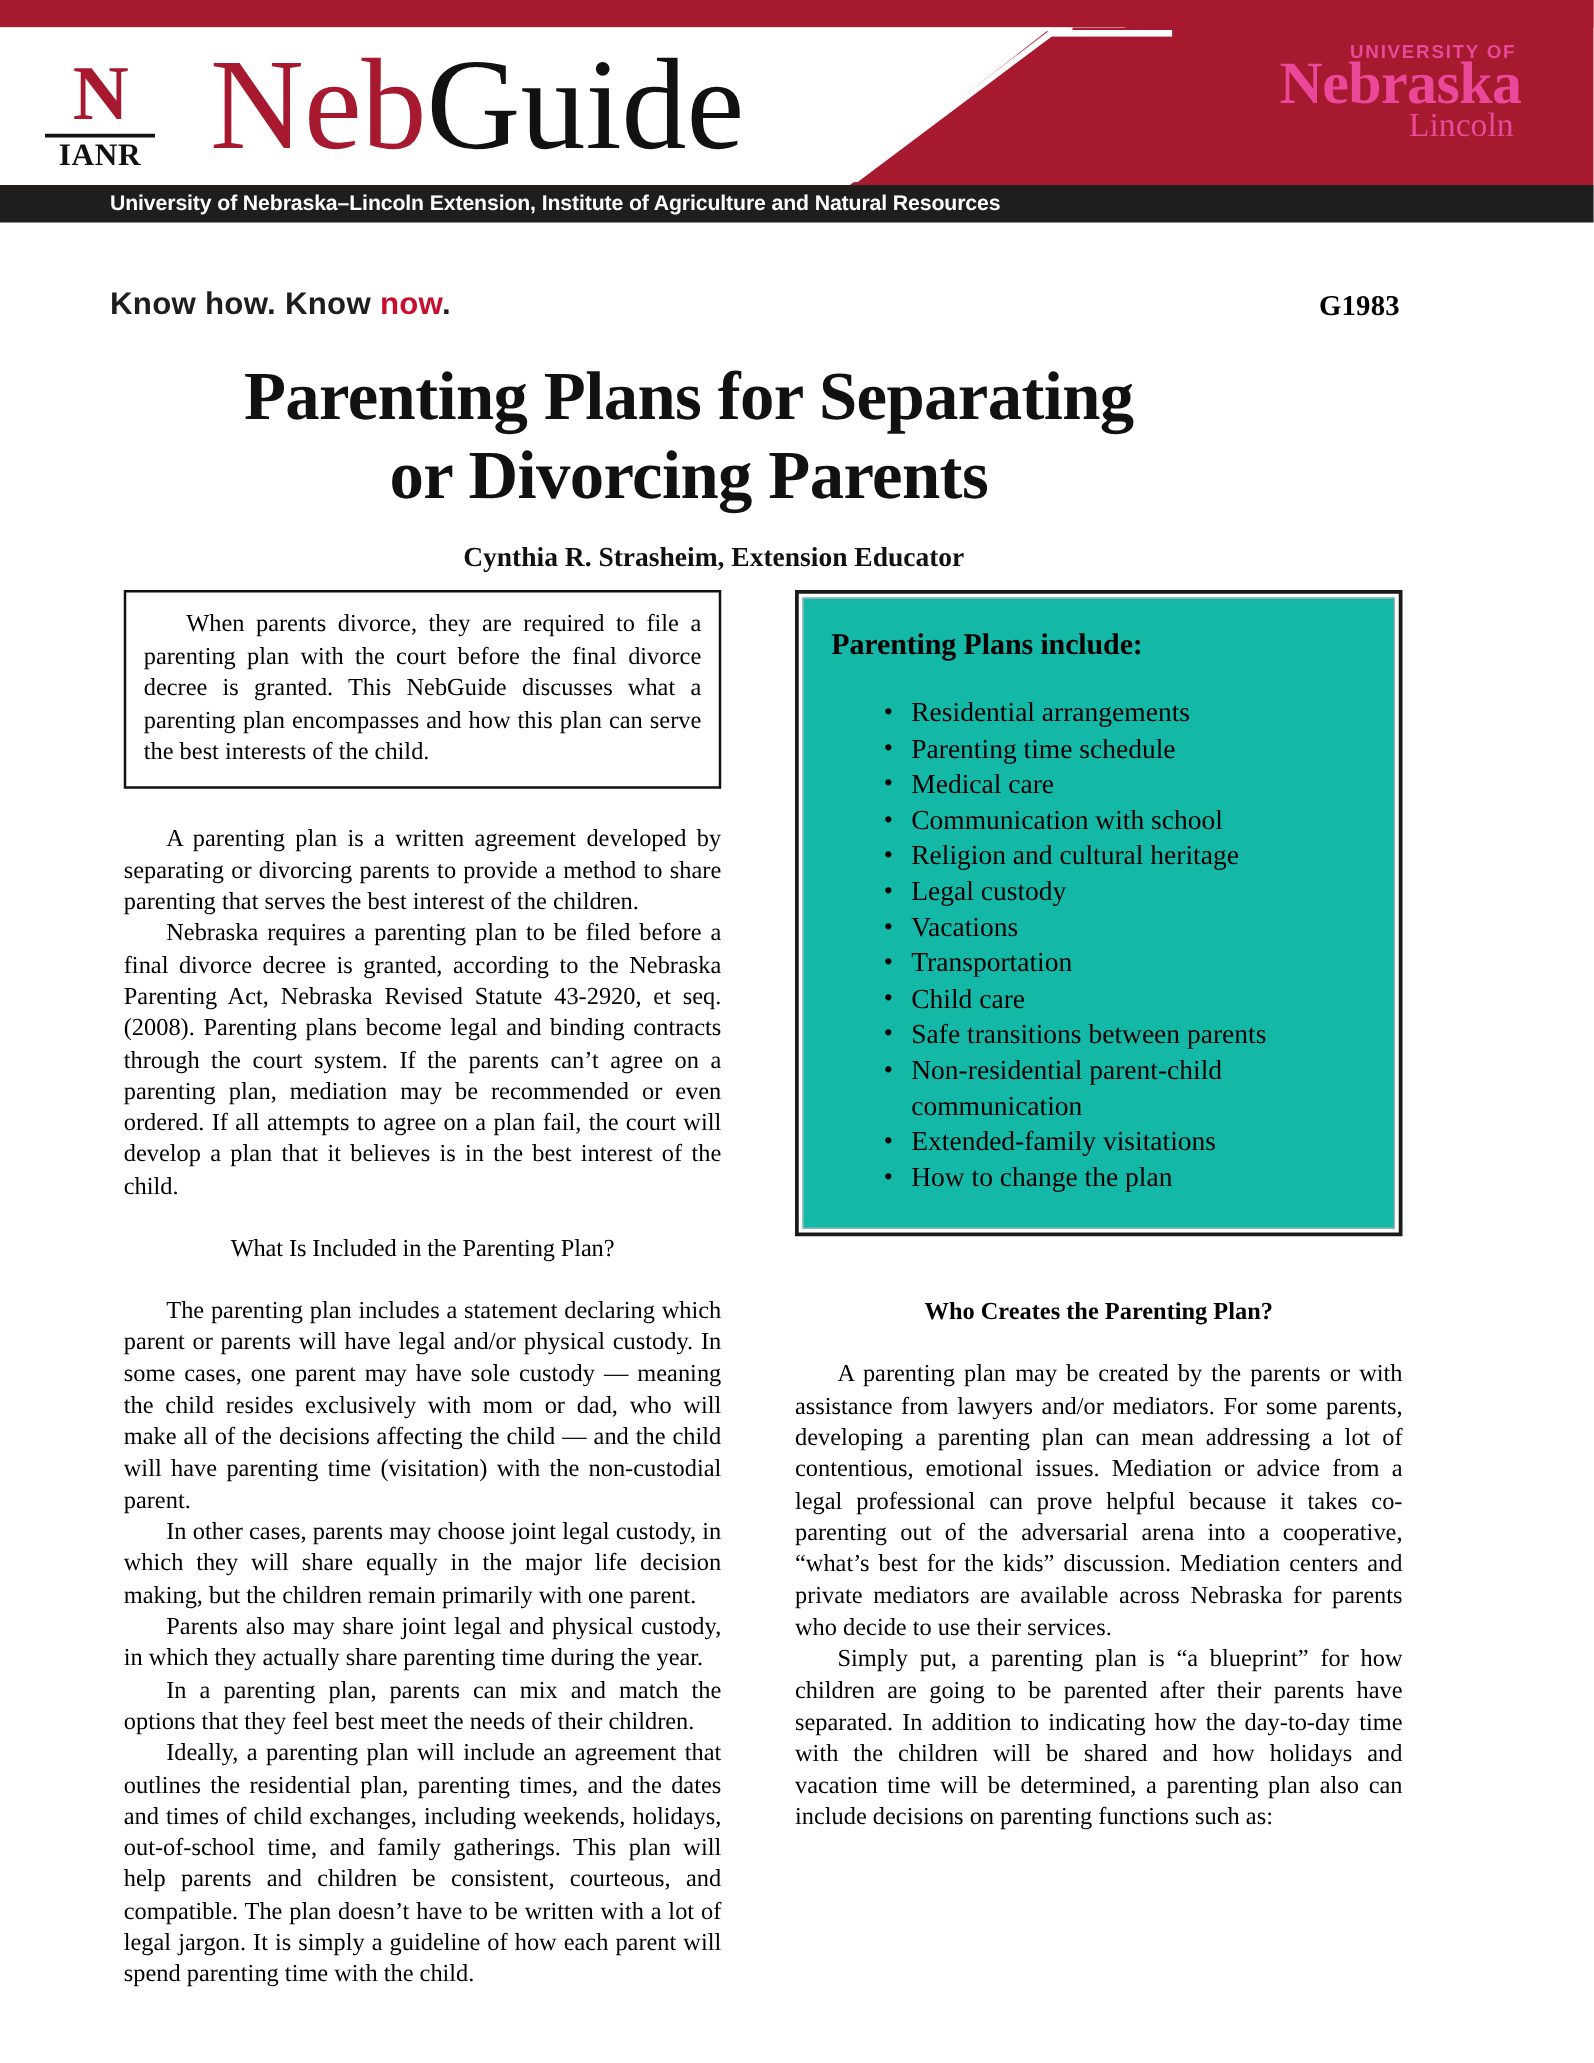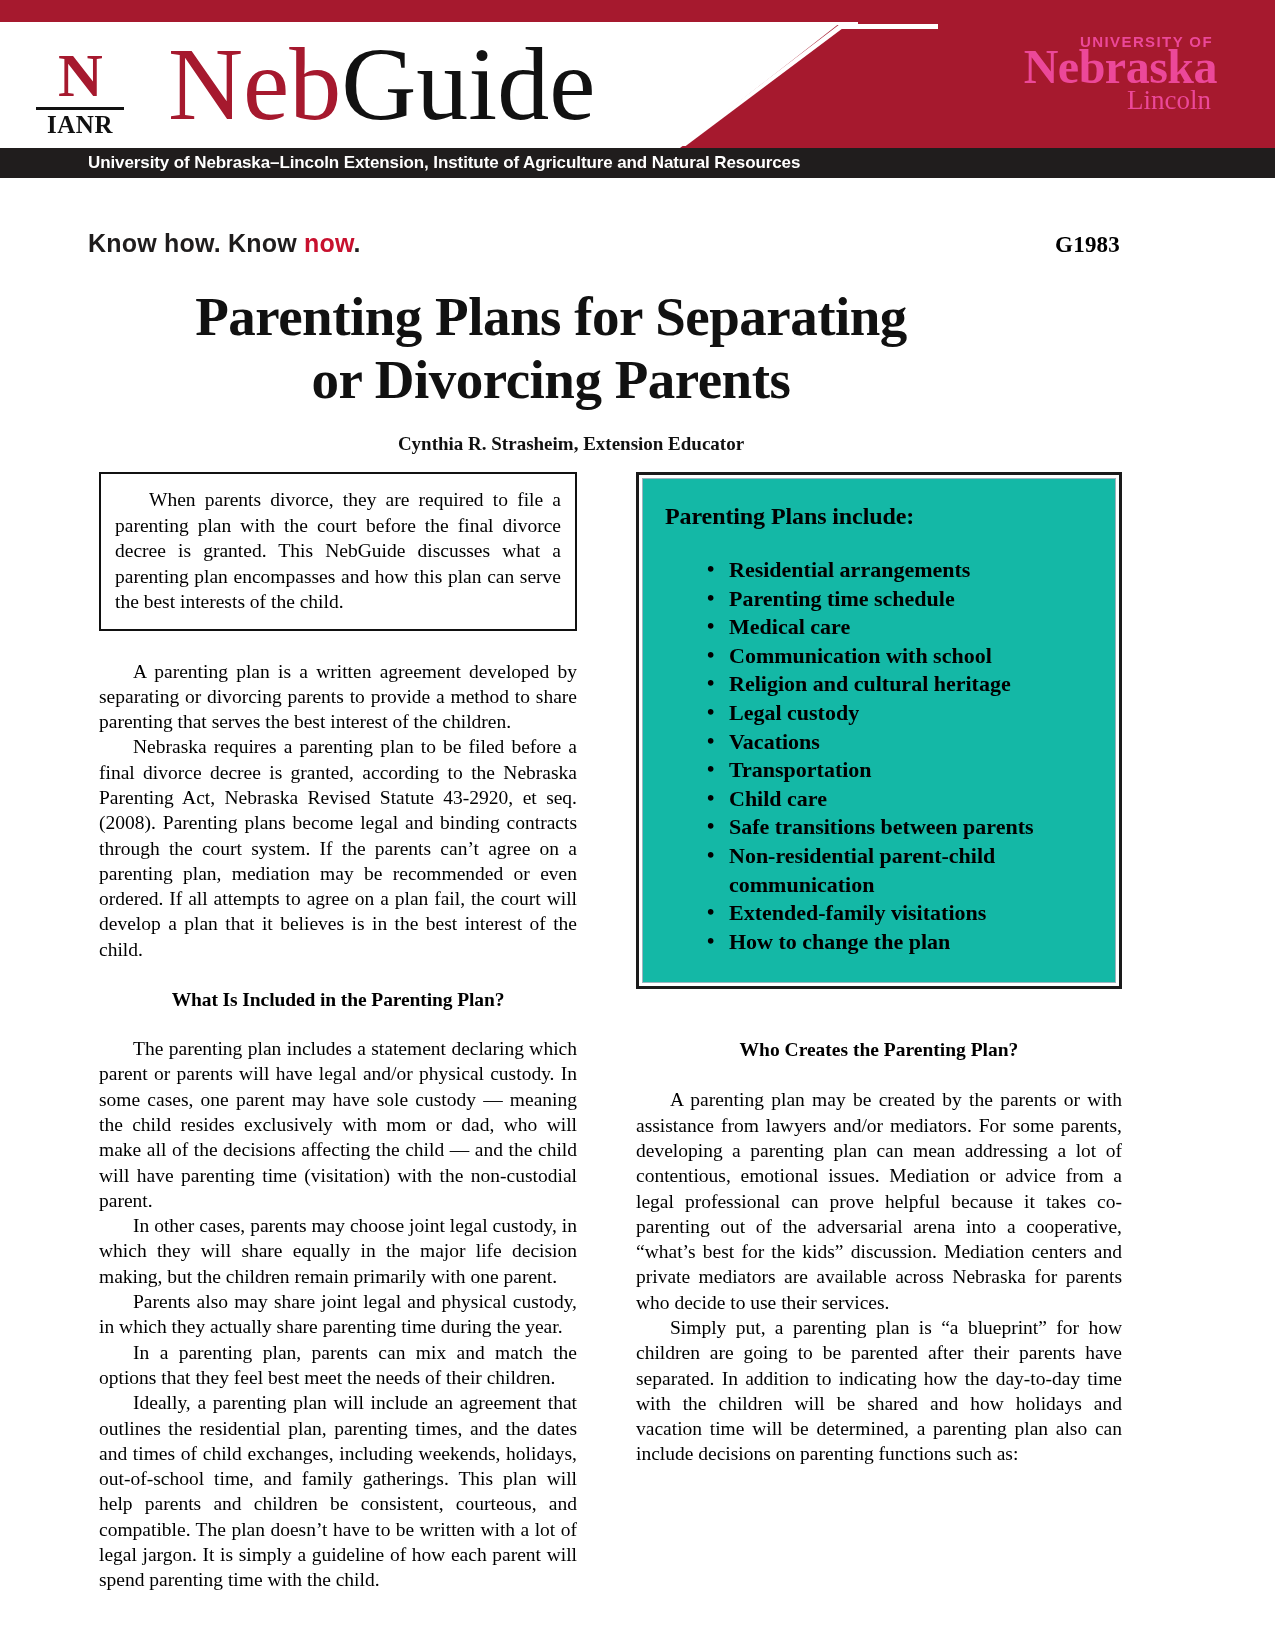--- a/index.html
+++ b/index.html
@@ -219,21 +219,21 @@
     font-size: 55px;
     line-height: 63px;
     letter-spacing: -0.5px;
     color: #111111;
     margin: 0;
   }
   .byline {
     margin-top: 22px;
     font-family: "Liberation Serif", serif;
     font-weight: bold;
-    font-size: 19px;
+    font-size: 22px;
     color: #111111;
     padding-left: 40px;
   }
 
   
   .columns {
     position: absolute;
     top: 472px;
     left: 0;
     width: 1275px;
@@ -271,21 +271,21 @@
     margin: 0;
     font-size: 19.5px;
     line-height: 25.3px;
     text-align: justify;
     text-indent: 34px;
   }
   .first-after-gap { margin-top: 28px; }
 
   .section-head {
     text-align: center;
-    font-weight: bold;
+    font-weight: normal;
     font-size: 19.5px;
     margin: 27px 0 25px 0;
     letter-spacing: -0.1px;
   }
 
   
   .bluebox-outer {
     border: 3px solid #1a1a1a;
     padding: 3px;
     background: #ffffff;
@@ -301,21 +301,20 @@
     margin: 0 0 26px 0;
     font-size: 24px;
     font-weight: bold;
     font-family: "Liberation Serif", serif;
     letter-spacing: -0.1px;
   }
   .bluebox ul {
     margin: 0;
     padding: 0 0 0 42px;
     list-style: none;
-    font-weight: bold;
   }
   .bluebox li {
     font-size: 22px;
     line-height: 28.6px;
     position: relative;
     padding-left: 22px;
   }
   .bluebox li::before {
     content: "\2022";
     position: absolute;

